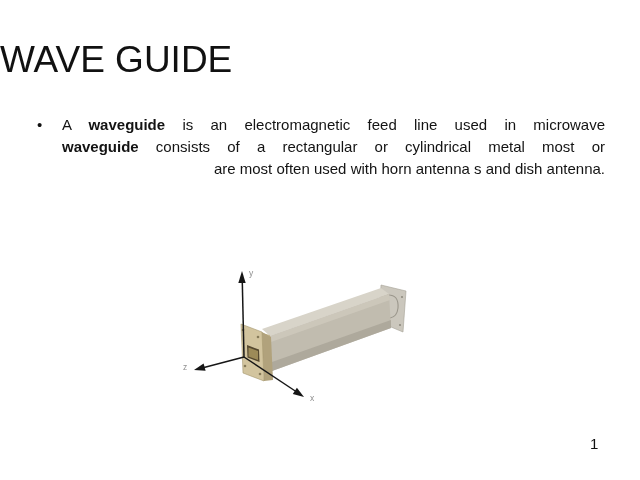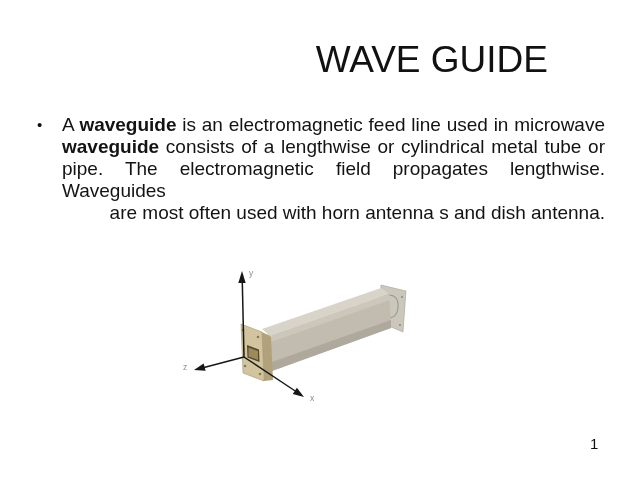--- a/index.html
+++ b/index.html
@@ -1,29 +1,29 @@
 <!DOCTYPE html>
 <html><head>
 <meta charset="utf-8">
 <style>
   html,body { margin:0; padding:0; background:#ffffff; }
   .slide {
     position:relative; width:640px; height:480px; background:#ffffff;
     font-family:"Liberation Sans","DejaVu Sans",sans-serif; color:#111; overflow:hidden;
   }
   .title {
-    position:absolute; top:41px; left:0; width:548px; text-align:right;
+    position:absolute; top:41px; left:0; width:548px; text-align:left;
     font-size:37px; line-height:38px; font-weight:400; color:#111; white-space:nowrap;
   }
   .bullet-wrap { position:absolute; left:36px; top:114px; width:569px; }
   .bullet-marker {
     position:absolute; left:1px; top:0; font-size:15px; line-height:22px; color:#111;
   }
   .lines { margin-left:26px; width:543px; }
-  .tline { font-size:19px; line-height:22px; color:#131313; }
+  .tline { font-size:15px; line-height:22px; color:#131313; }
   .jline { text-align:justify; text-align-last:justify; }
   .lline { text-align:right; }
   .b { font-weight:bold; }
   .figure { position:absolute; left:180px; top:255px; width:240px; height:165px; }
   .figure svg { display:block; }
   .figure text { font-family:"Liberation Sans","DejaVu Sans",sans-serif; }
   .page-number {
     position:absolute; left:590px; top:436px; font-size:15px; line-height:15px; color:#111;
   }
 </style>
@@ -31,22 +31,21 @@
 <body>
 
 <div class="slide">
 
   <div class="title">WAVE GUIDE</div>
 
   <div class="bullet-wrap">
     <span class="bullet-marker">•</span>
     <div class="lines">
       <div class="tline jline"><span>A </span><span class="b">waveguide</span><span> is an electromagnetic feed line used in microwave</span></div>
-      <div class="tline jline"><span class="b">waveguide</span><span> consists of a lengthwise or cylindrical metal tube or</span></div>
-      <div class="tline jline"><span>pipe. The electromagnetic field propagates lengthwise. Waveguides</span></div>
+      <div class="tline jline"><span class="b">waveguide</span><span> consists of a rectangular or cylindrical metal most or</span></div>
       <div class="tline lline"><span>are most often used with horn antenna s and dish antenna.</span></div>
     </div>
   </div>
 
   <div class="figure">
     <svg width="240" height="165" viewBox="0 0 240 165">
 
       <polygon points="201,30 226,36 223,77 199,67" stroke="#a5a196" stroke-width="0.6" fill="#cbc7bd"></polygon>
       <path d="M207,40 Q219,39 218,53 Q217,62 210,63" fill="none" stroke="#9a968b" stroke-width="1.1"></path>
       <circle cx="222" cy="42" r="1.1" fill="#8f8b80"></circle>

